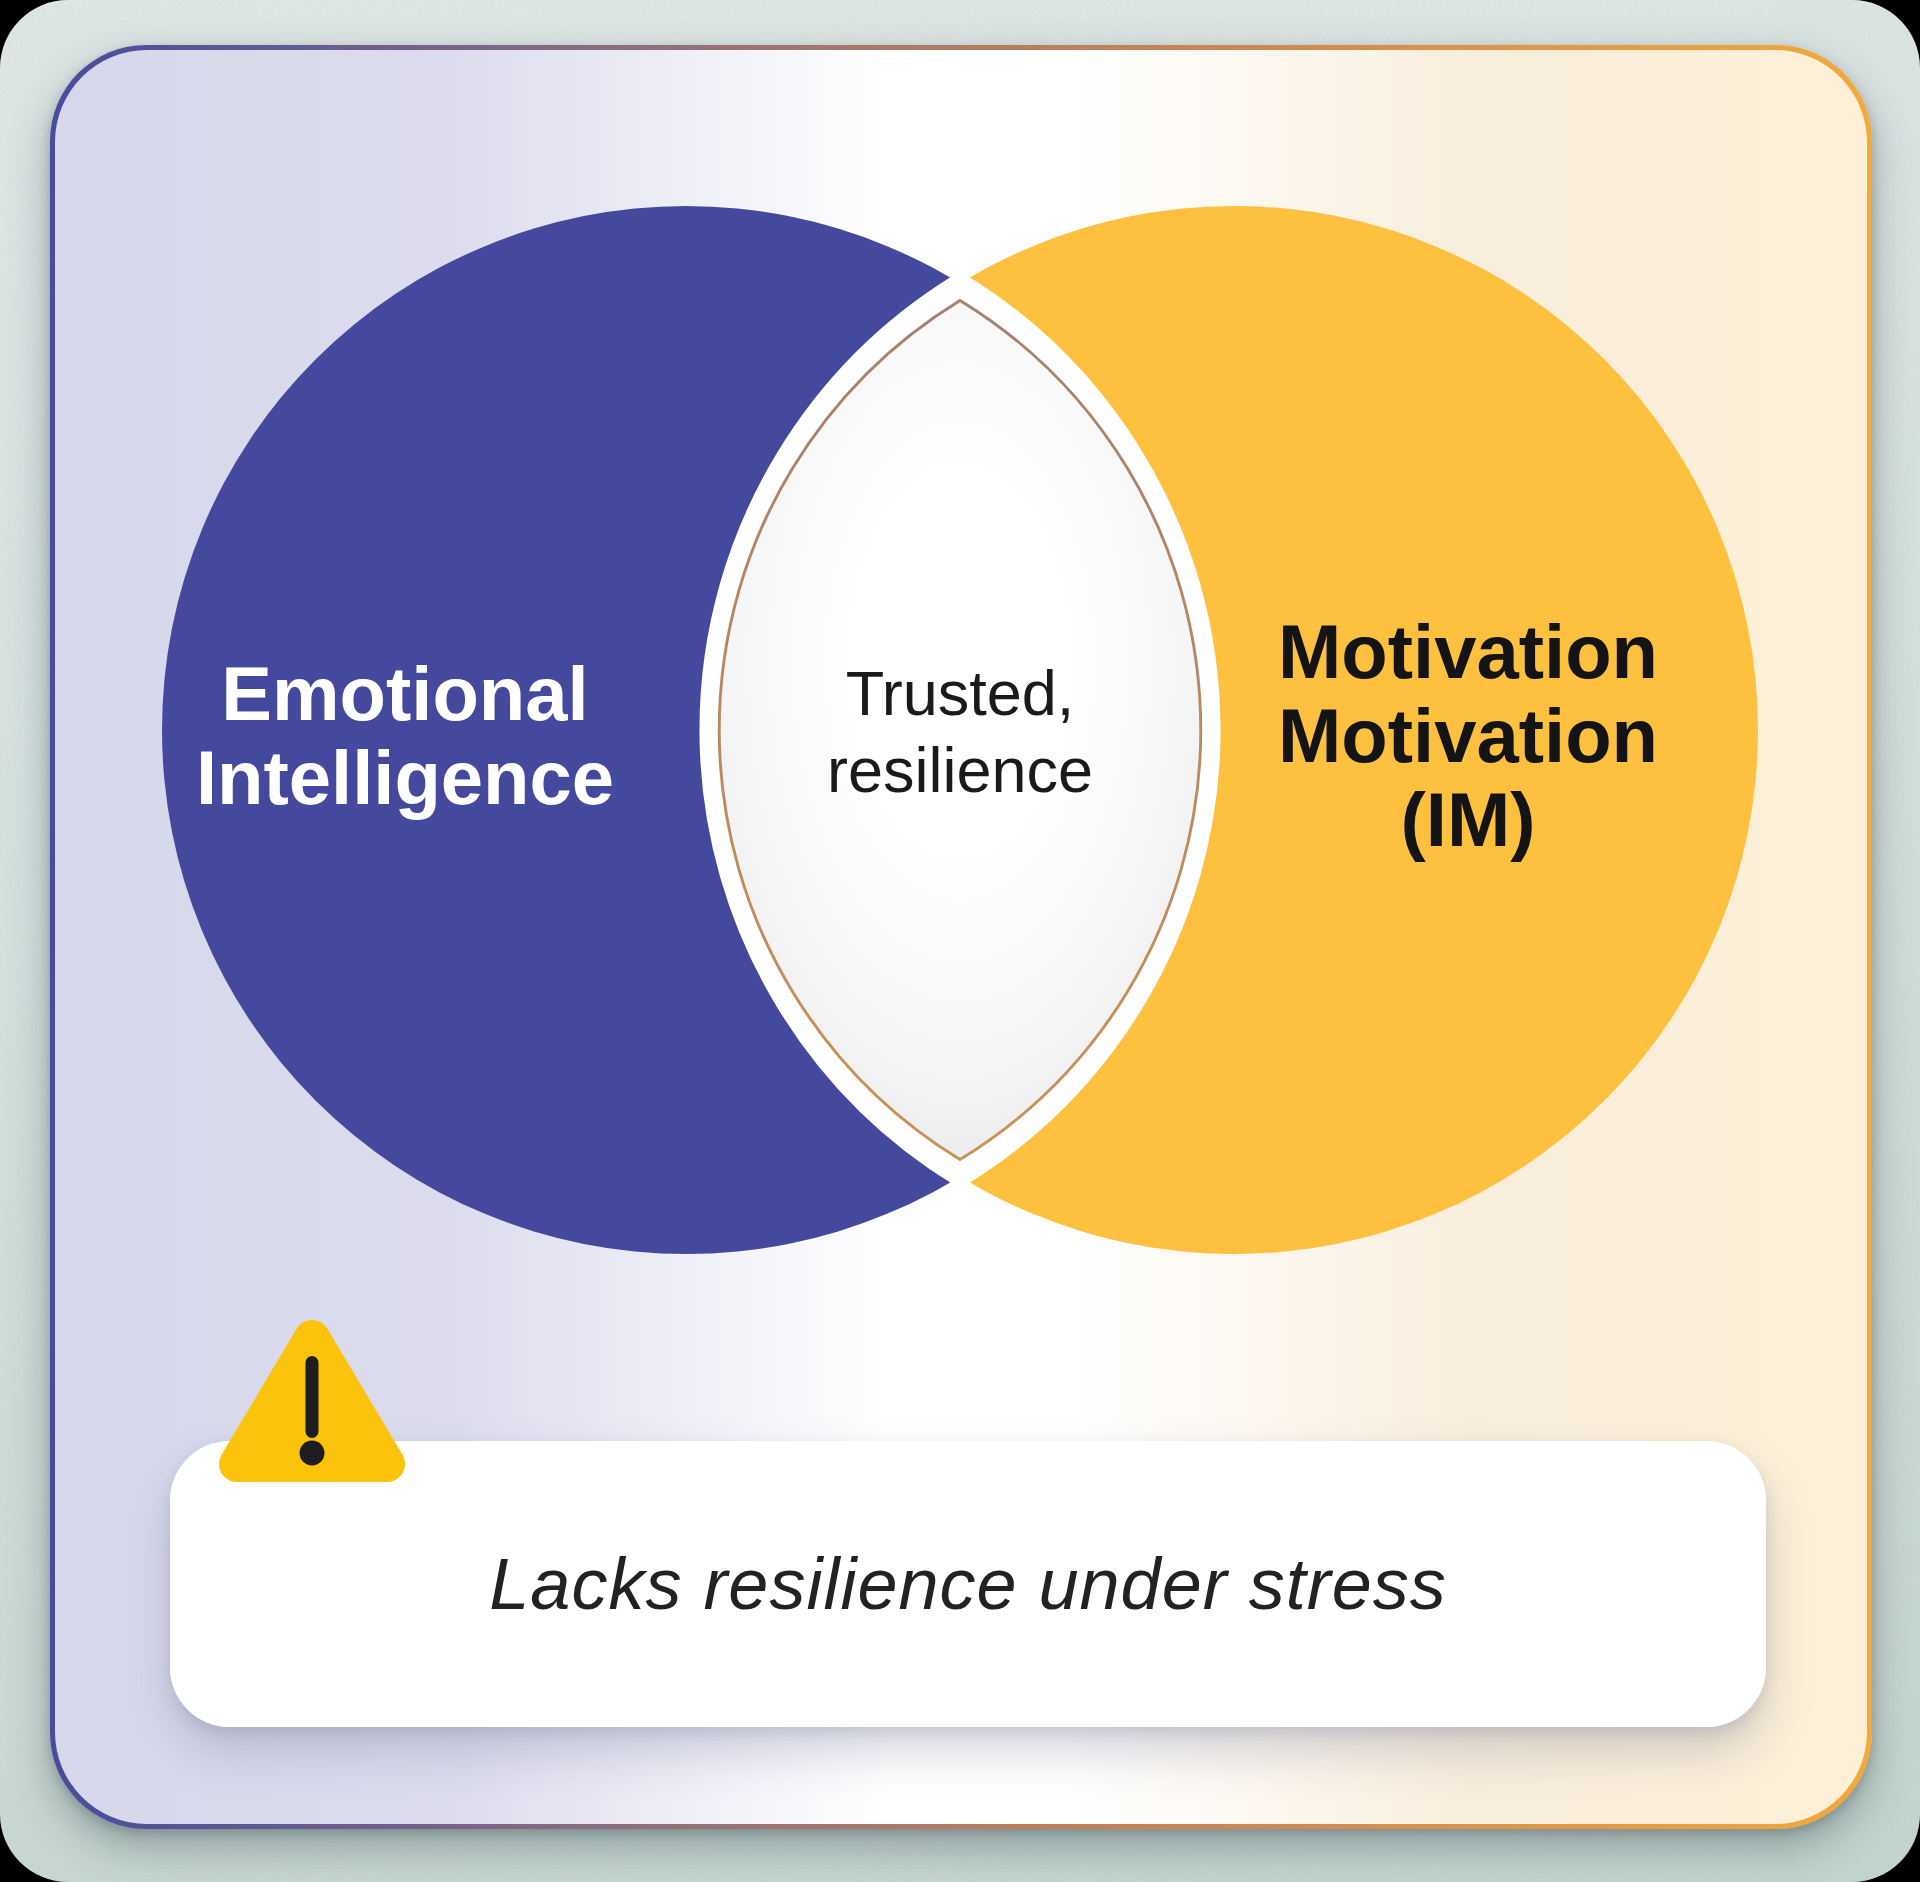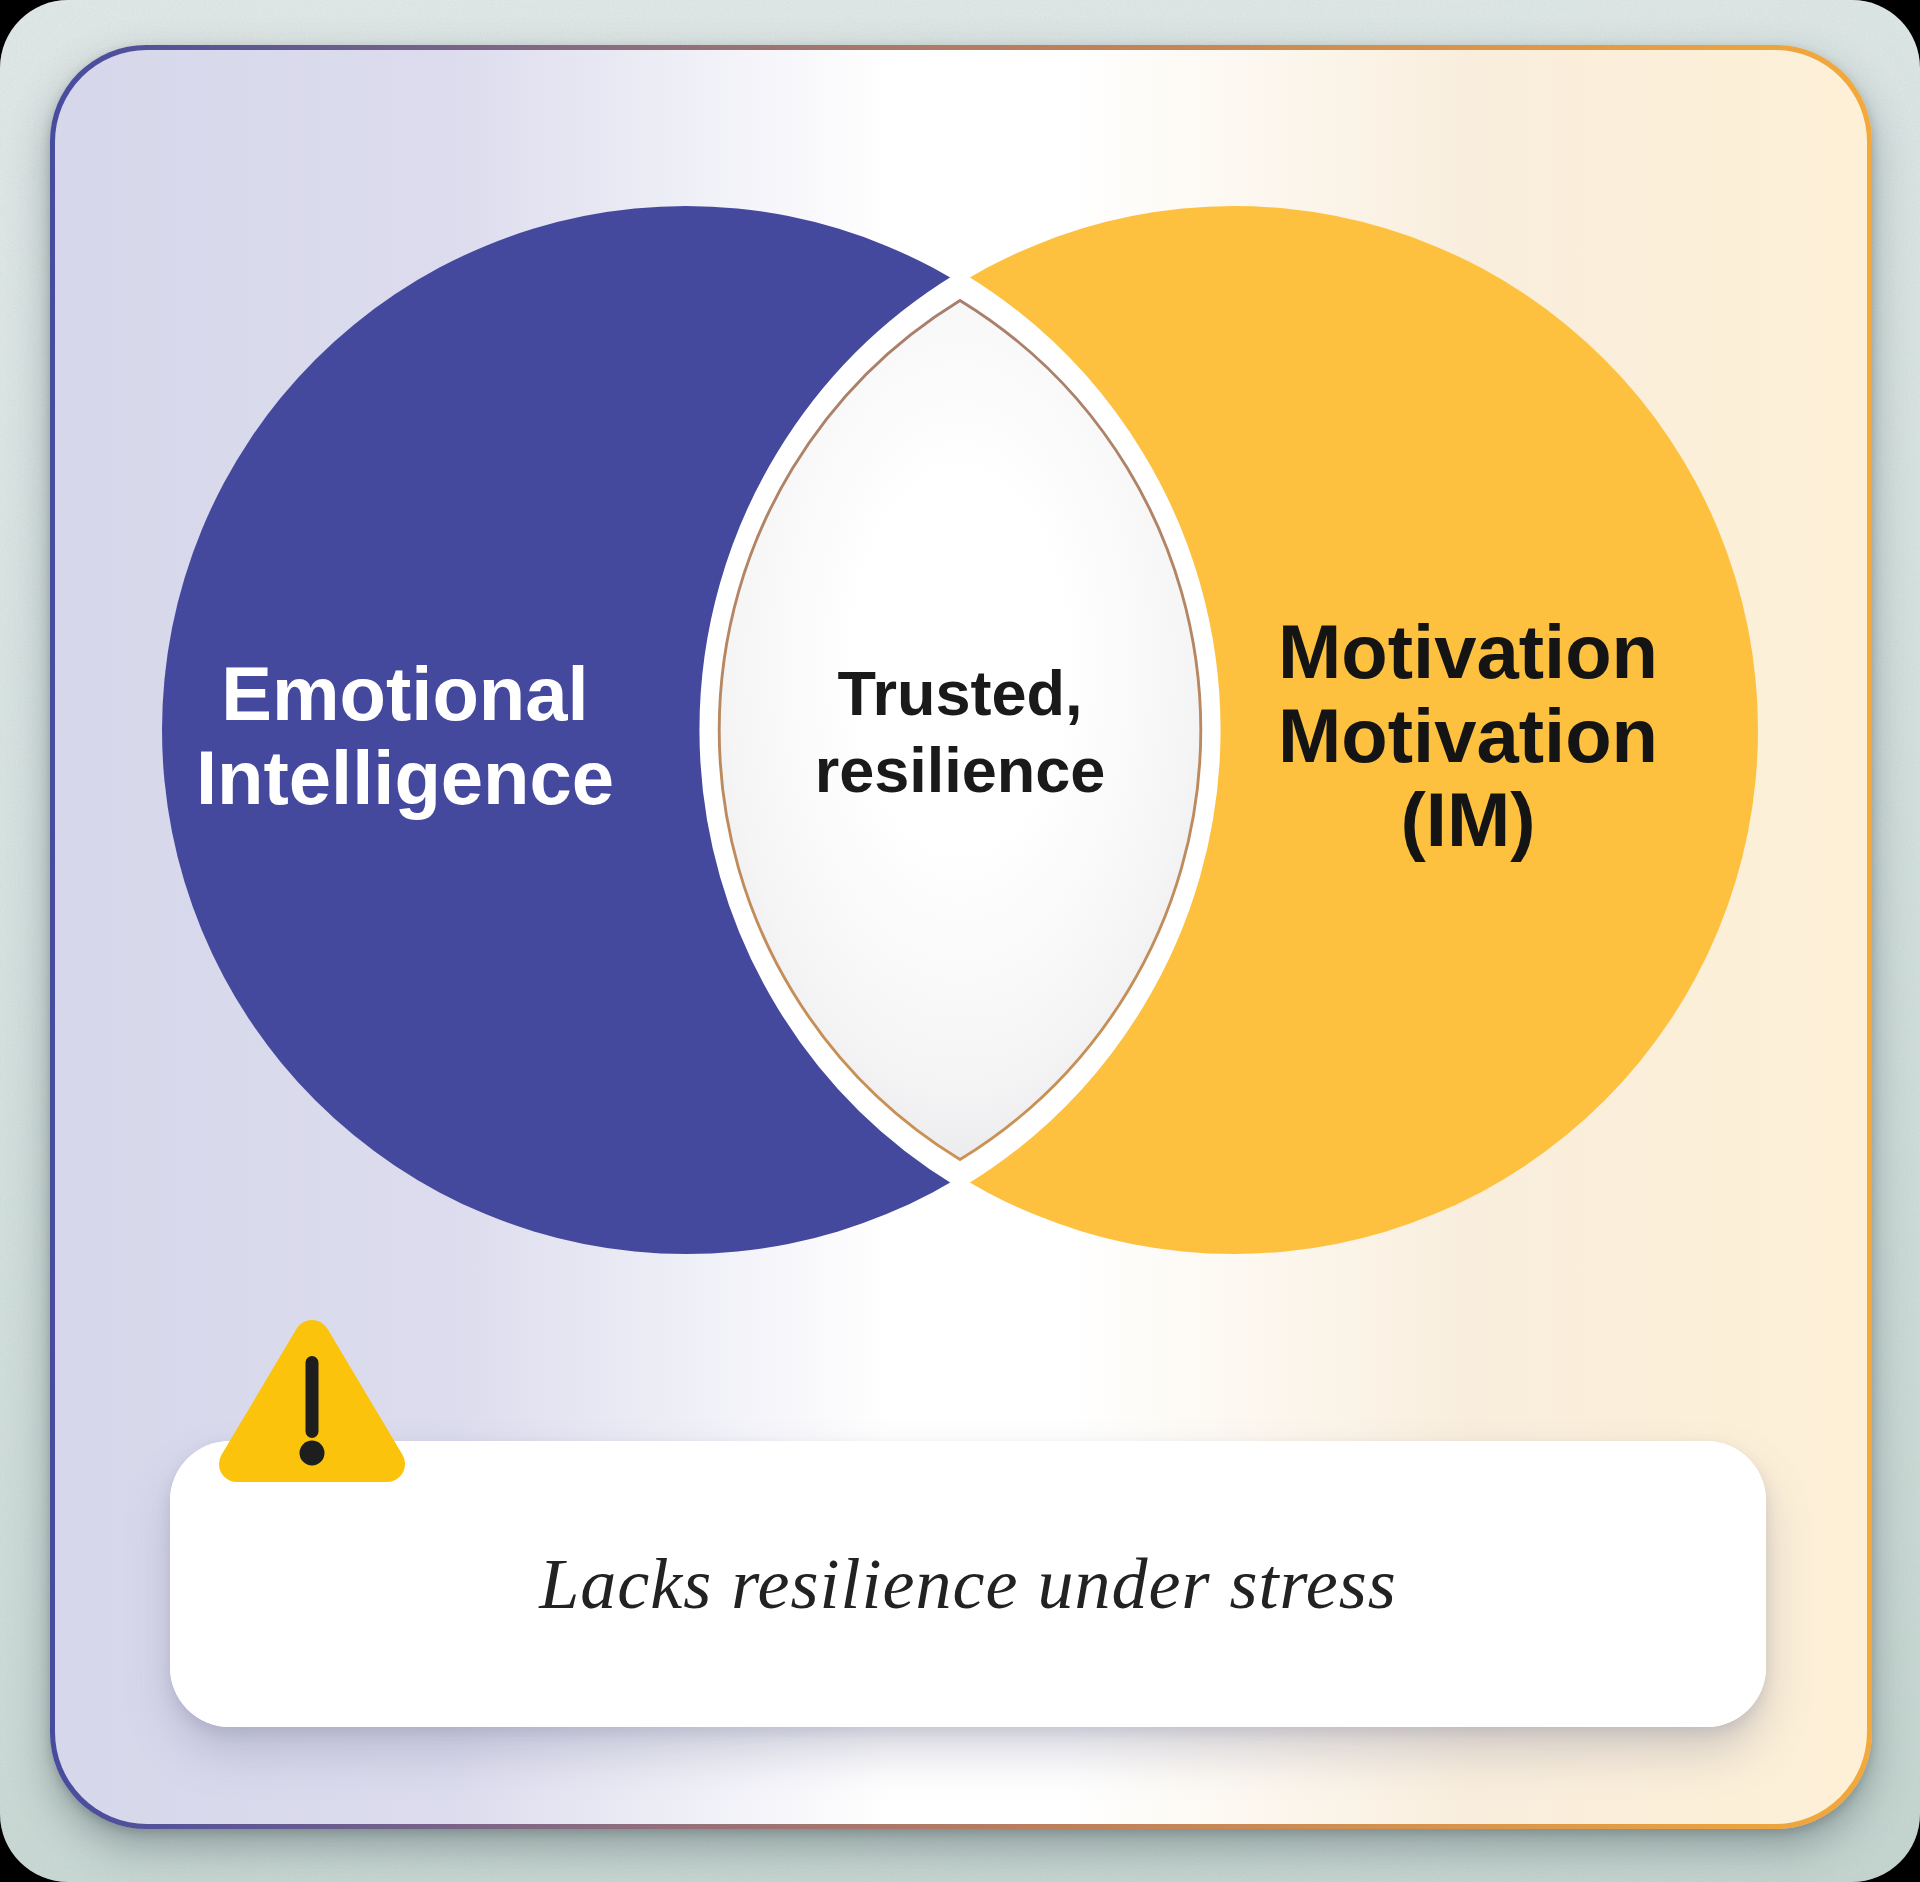--- a/index.html
+++ b/index.html
@@ -19,27 +19,27 @@
   }
   .card-inner{
     position:absolute;inset:5px;border-radius:92px;overflow:hidden;
     background:linear-gradient(90deg,#d7d7eb 0%,#dcdcee 22%,#ffffff 46%,#ffffff 56%,#f9eedd 78%,#fdf0d6 100%);
   }
   .venn{position:absolute;left:0;top:0;width:1920px;height:1882px;pointer-events:none;}
   .vlabel{position:absolute;transform:translate(-50%,-50%);text-align:center;white-space:nowrap;}
   .vlabel span{display:block;}
   .label-left{left:405px;top:736px;font-weight:700;font-size:76px;line-height:84px;color:#ffffff;}
   .label-right{left:1468px;top:736px;font-weight:700;font-size:76px;line-height:84px;color:#141414;}
-  .label-center{left:960px;top:732px;font-weight:700;font-size:63px;line-height:77px;color:#1a1a1a;}
+  .label-center{left:960px;top:732px;font-weight:400;font-size:63px;line-height:77px;color:#1a1a1a;}
   .warning{position:absolute;left:216px;top:1316px;width:192px;height:168px;}
   .callout-box{
     position:absolute;left:170px;top:1441px;width:1596px;height:286px;border-radius:60px;
     background:radial-gradient(120% 170% at 50% 35%,#ffffff 52%,#f2f2f5 100%);
     box-shadow:0 26px 45px rgba(108,112,142,.28),0 6px 14px rgba(108,112,142,.18),inset 0 0 0 3px #ffffff;
-    display:flex;align-items:center;justify-content:center;font-family:Liberation Serif, serif;
+    display:flex;align-items:center;justify-content:center;
   }
   .callout-text{
     font-style:italic;font-weight:400;font-size:72px;color:#222222;
     letter-spacing:1px;white-space:nowrap;
   }
 </style>
 </head>
 <body>
 
 <div class="paper">

